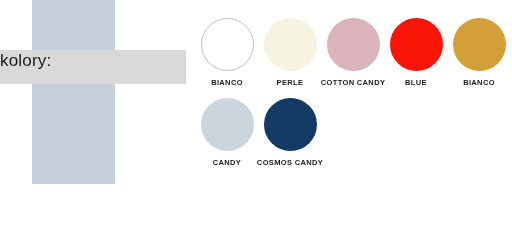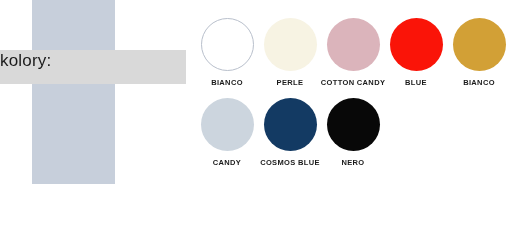--- a/index.html
+++ b/index.html
@@ -119,21 +119,17 @@
       <div class="swatch">
         <div class="dot" style="background: rgb(210, 160, 54);"></div>
         <div class="swatch-label">BIANCO</div>
       </div>
       <div class="swatch">
         <div class="dot" style="background: rgb(204, 213, 222);"></div>
         <div class="swatch-label">CANDY</div>
       </div>
       <div class="swatch">
         <div class="dot" style="background: rgb(19, 58, 99);"></div>
-        <div class="swatch-label">COSMOS BLUE</div>
-      </div>
-      <div class="swatch">
-        <div class="dot" style="background: rgb(8, 8, 8);"></div>
-        <div class="swatch-label">NERO</div>
+        <div class="swatch-label">COSMOS CANDY</div>
       </div>
     </div>
 
 </div>
 
 </body></html>

